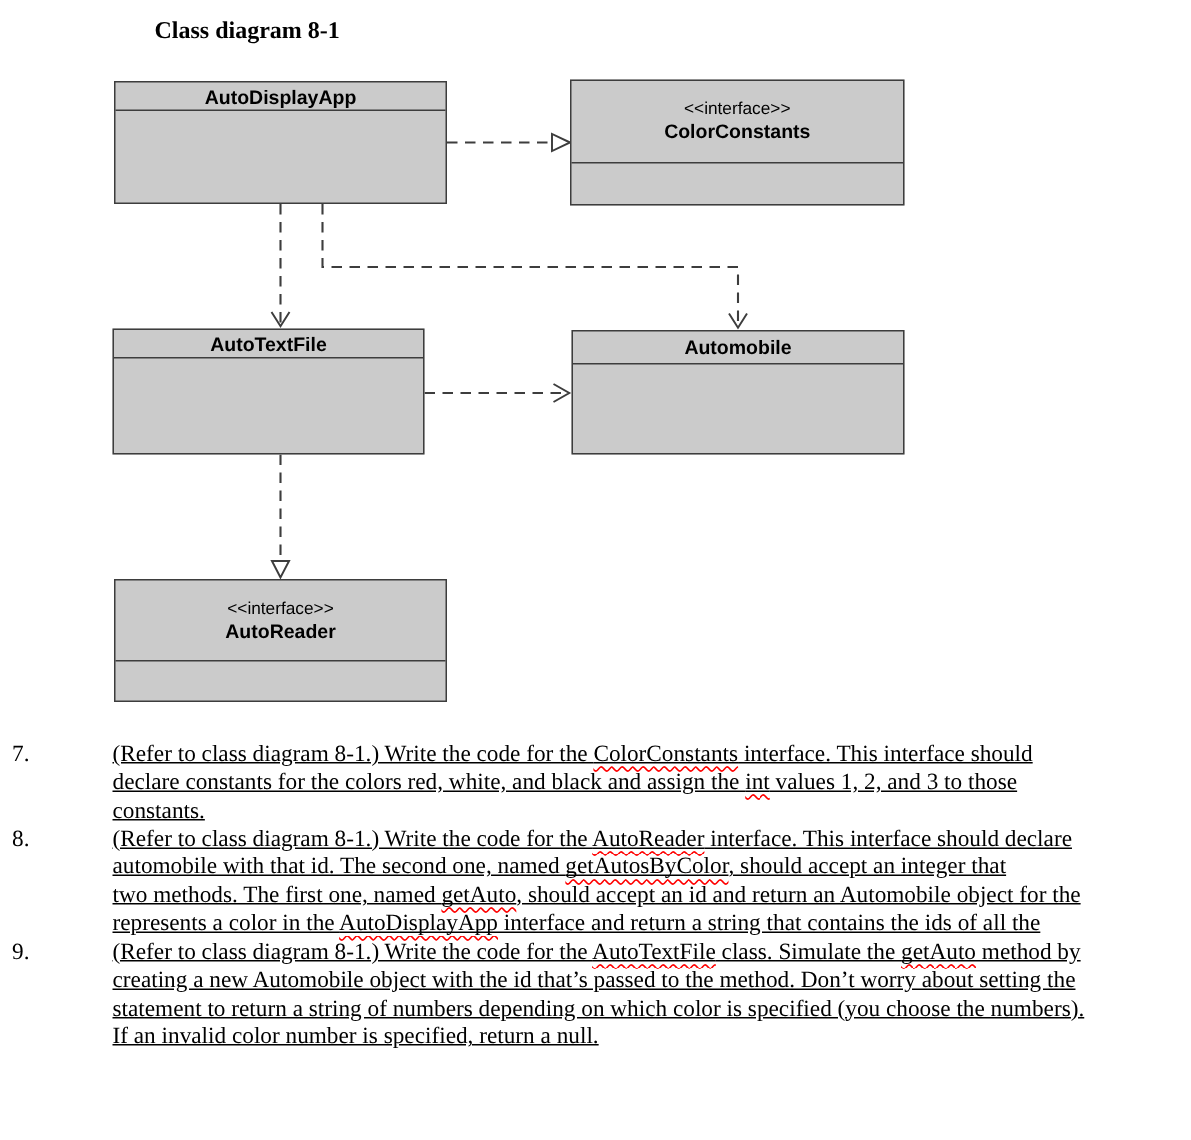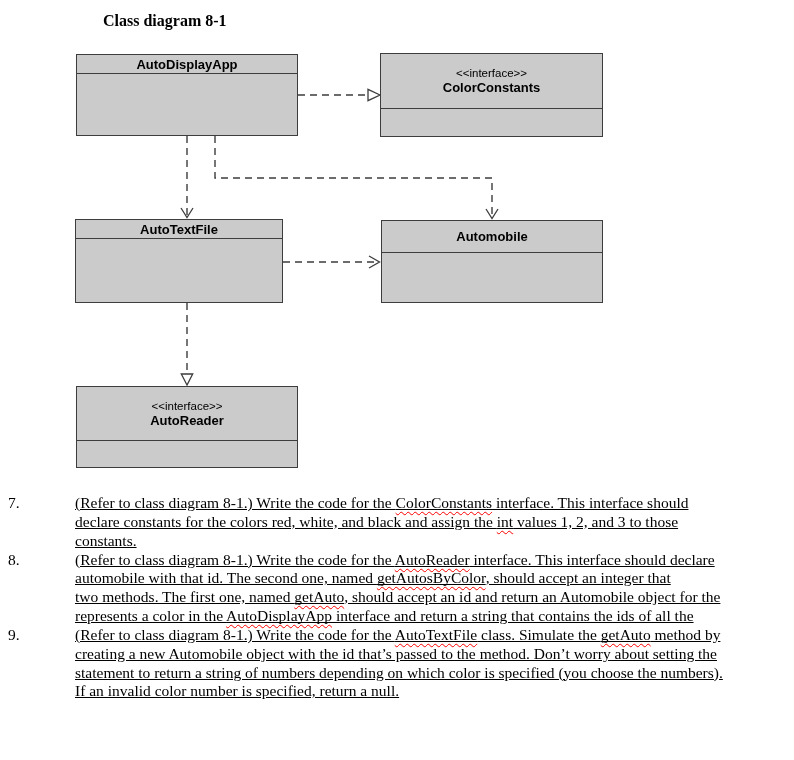--- a/index.html
+++ b/index.html
@@ -45,21 +45,21 @@
   }
   .uml-name{line-height:16px;}
   .uml-body{flex:1;}
   #box-autodisplayapp{left:76px;top:54px;width:222px;height:82px;}
   #box-autodisplayapp .uml-head{height:19px;}
   #box-colorconstants{left:380px;top:53px;width:223px;height:84px;}
   #box-colorconstants .uml-head{height:55px;}
   #box-autotextfile{left:75px;top:219px;width:208px;height:84px;}
   #box-autotextfile .uml-head{height:19px;}
   #box-automobile{left:381px;top:220px;width:222px;height:83px;}
-  #box-automobile .uml-head{height:32px;}
+  #box-automobile .uml-head{height:22px;}
   #box-autoreader{left:76px;top:386px;width:222px;height:82px;}
   #box-autoreader .uml-head{height:54px;}
   .dash{fill:none;stroke:var(--line-color);stroke-width:1.4;stroke-dasharray:7 5;}
   .tri{fill:#ffffff;stroke:var(--line-color);stroke-width:1.3;}
   .vee{fill:none;stroke:var(--line-color);stroke-width:1.3;}
   
   .question-list{
     position:absolute;left:8px;top:494px;width:780px;
     font:15.5px "Liberation Serif", serif;
   }

